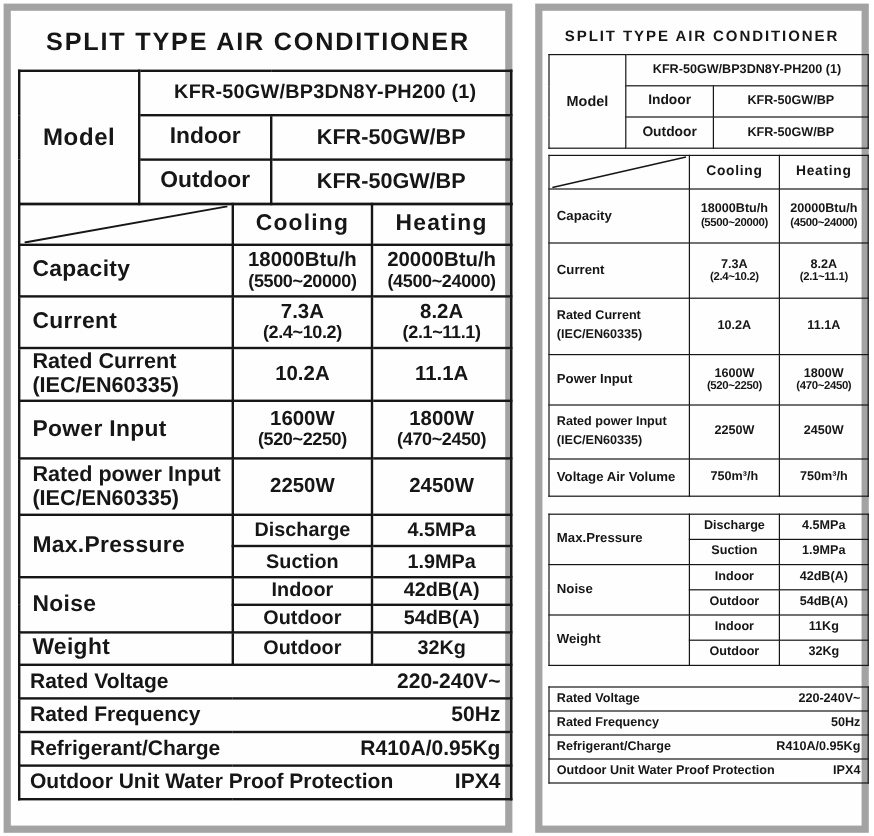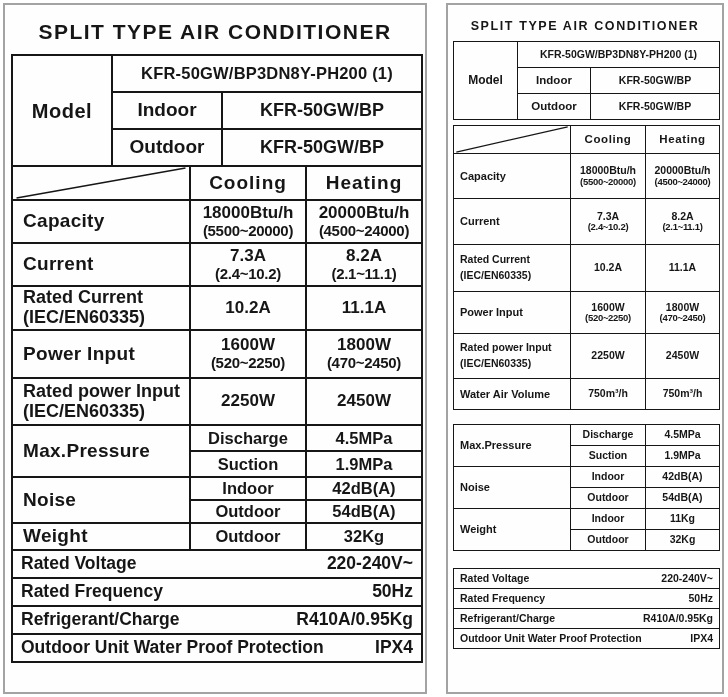--- a/index.html
+++ b/index.html
@@ -5,21 +5,21 @@
   * { box-sizing: border-box; margin: 0; padding: 0; }
   html, body {
     width: 728px; height: 697px;
     background: #ffffff;
     font-family: "Liberation Sans", sans-serif;
     color: #161616;
     overflow: hidden;
   }
   .panel {
     position: absolute; top: 3px;
-    border: 2px solid #a3a3a3;
+    border: 6px solid #a3a3a3;
     background: #fefefe;
   }
   .panel-left  { left: 3px;   width: 424px; height: 691px; }
   .panel-right { left: 446px; width: 278px; height: 691px; }
 
   .sheet-title {
     text-align: center; font-weight: bold; color: #161616;
     white-space: nowrap;
   }
   .panel-left  .sheet-title { margin-top: 15px; font-size: 21px; letter-spacing: 1.5px; }
@@ -334,21 +334,21 @@
     </tr>
     <tr class="rr-rp">
       <td>
         <div class="r-spec-label2">Rated power Input</div>
         <div class="r-spec-label2">(IEC/EN60335)</div>
       </td>
       <td class="r-val">2250W</td>
       <td class="r-val">2450W</td>
     </tr>
     <tr class="rr-iav">
-      <td class="r-spec-label">Water Air Volume</td>
+      <td class="r-spec-label">Voltage Air Volume</td>
       <td class="r-val">750m³/h</td>
       <td class="r-val">750m³/h</td>
     </tr>
   </tbody>
     </table>
 
   <table class="rt rt-pnw">
     <colgroup>
         <col style="width:117px">
         <col style="width:75px">

